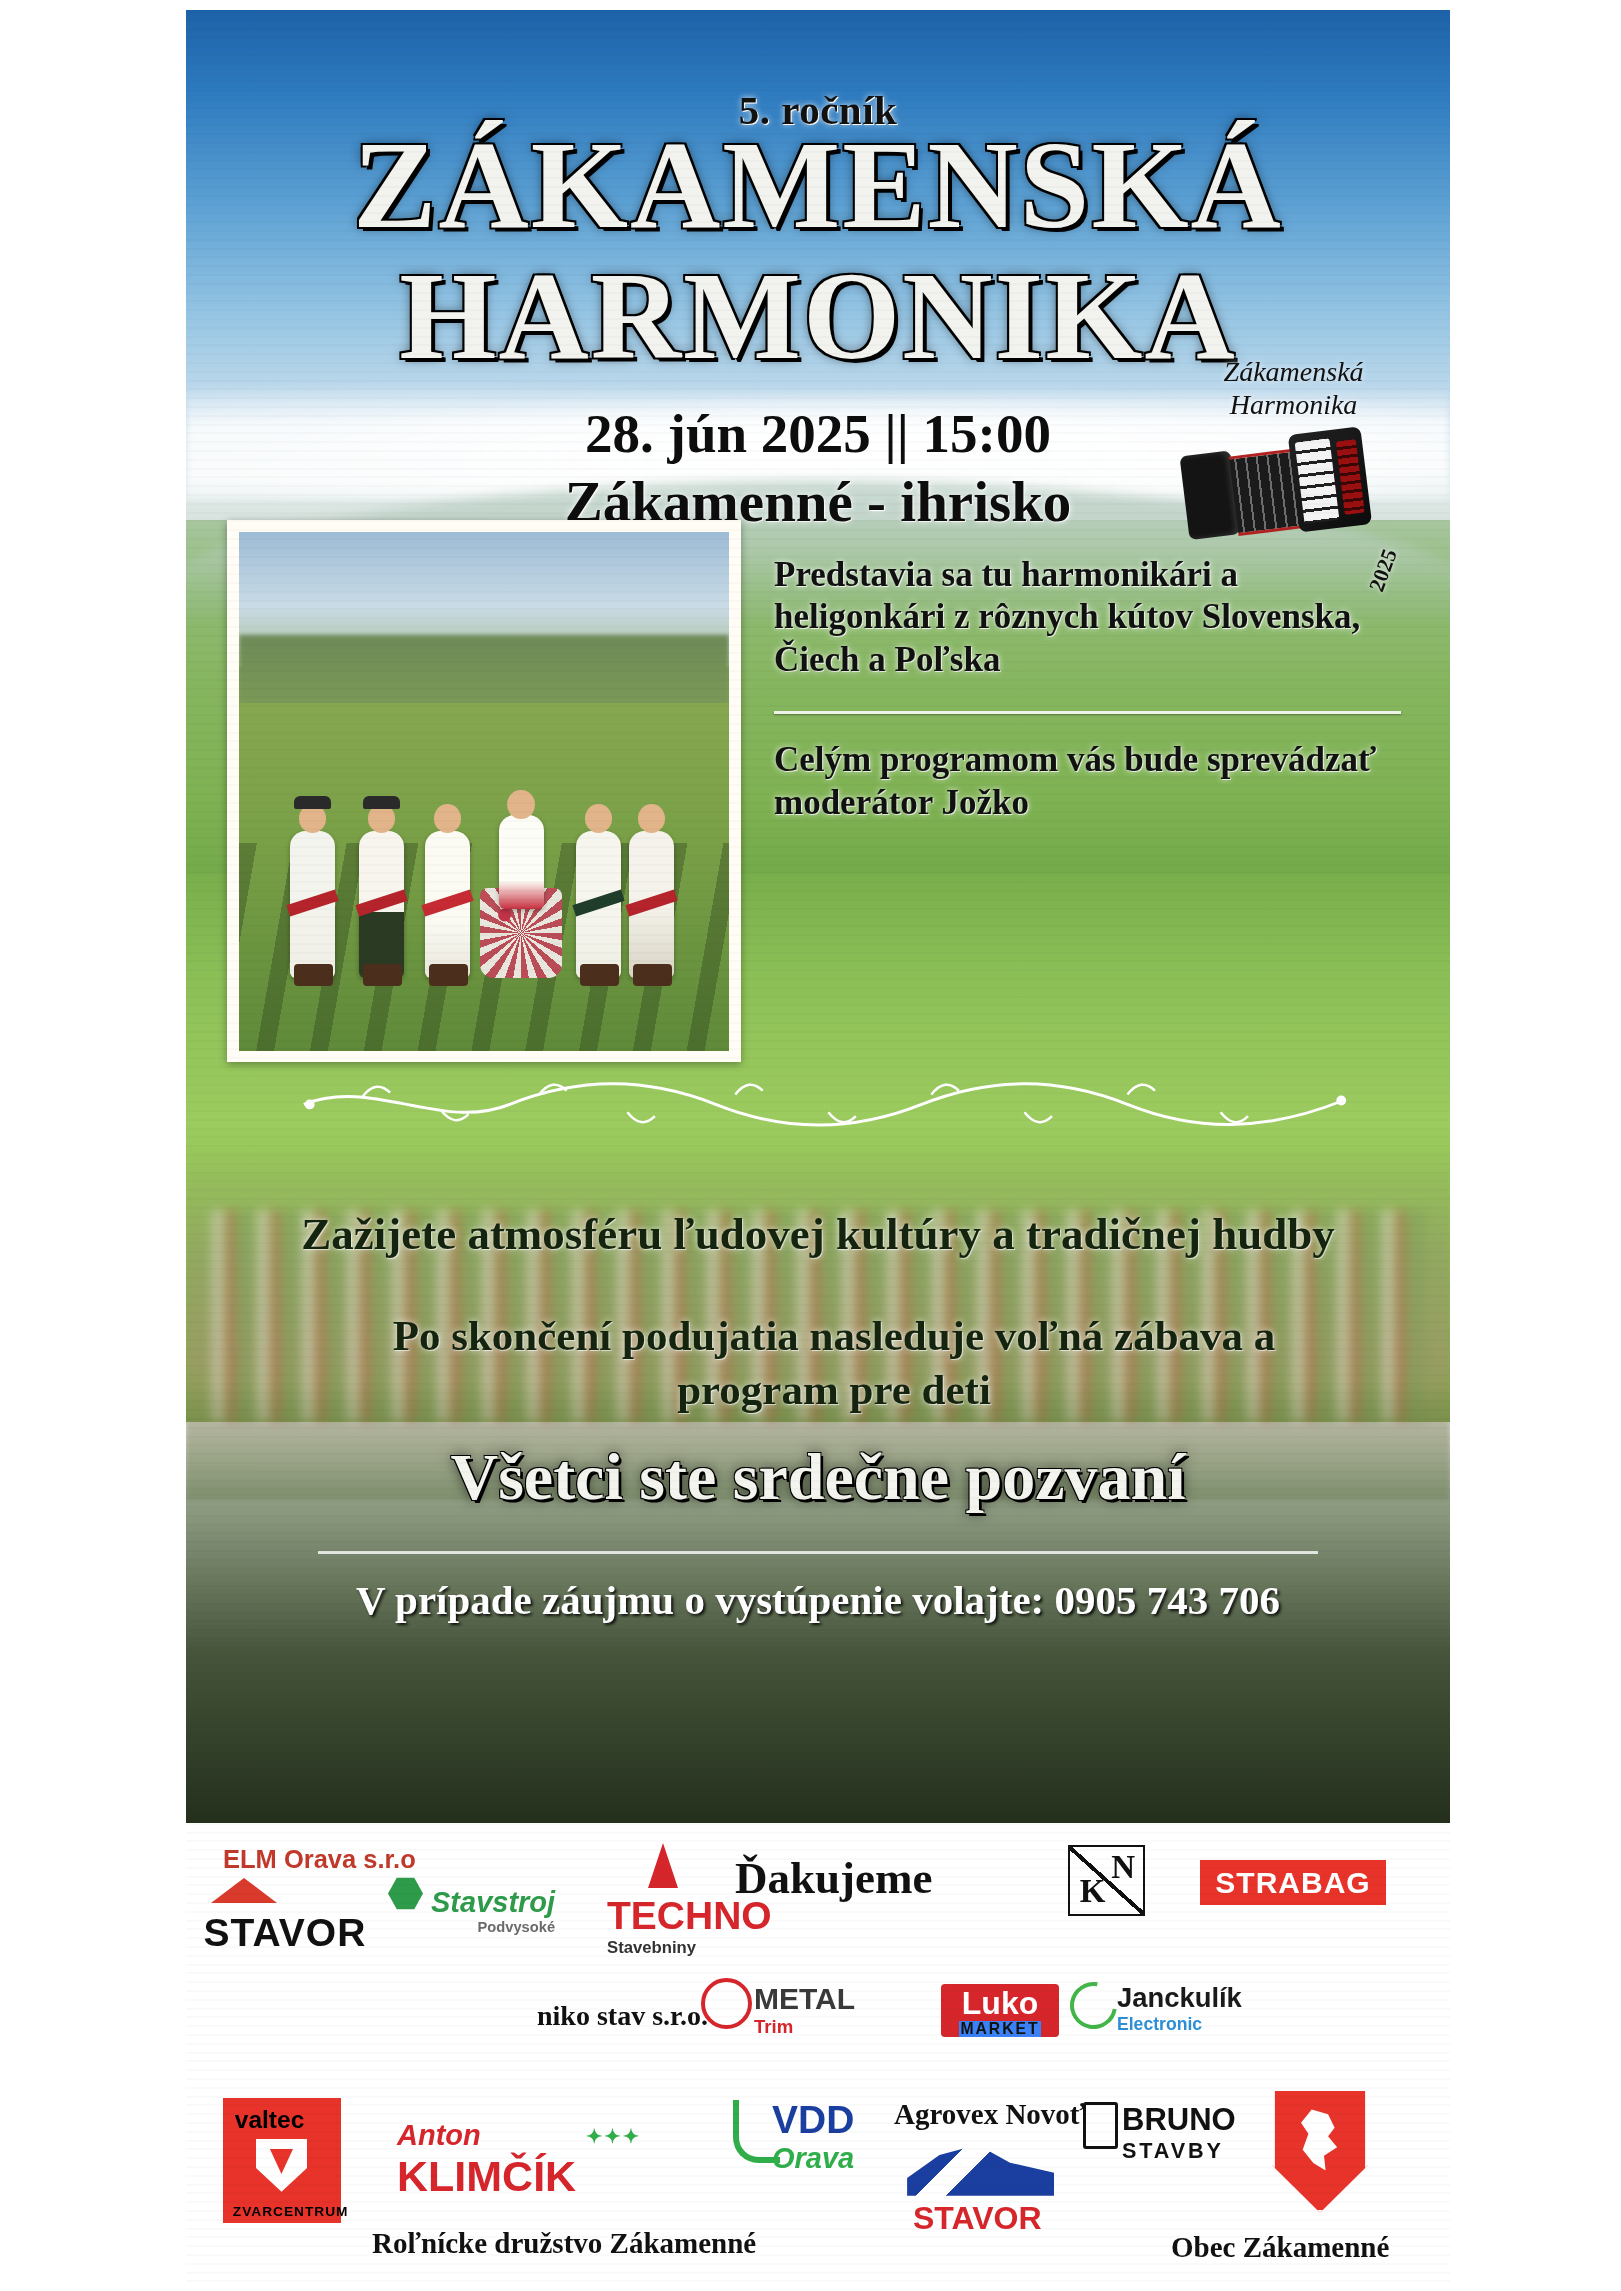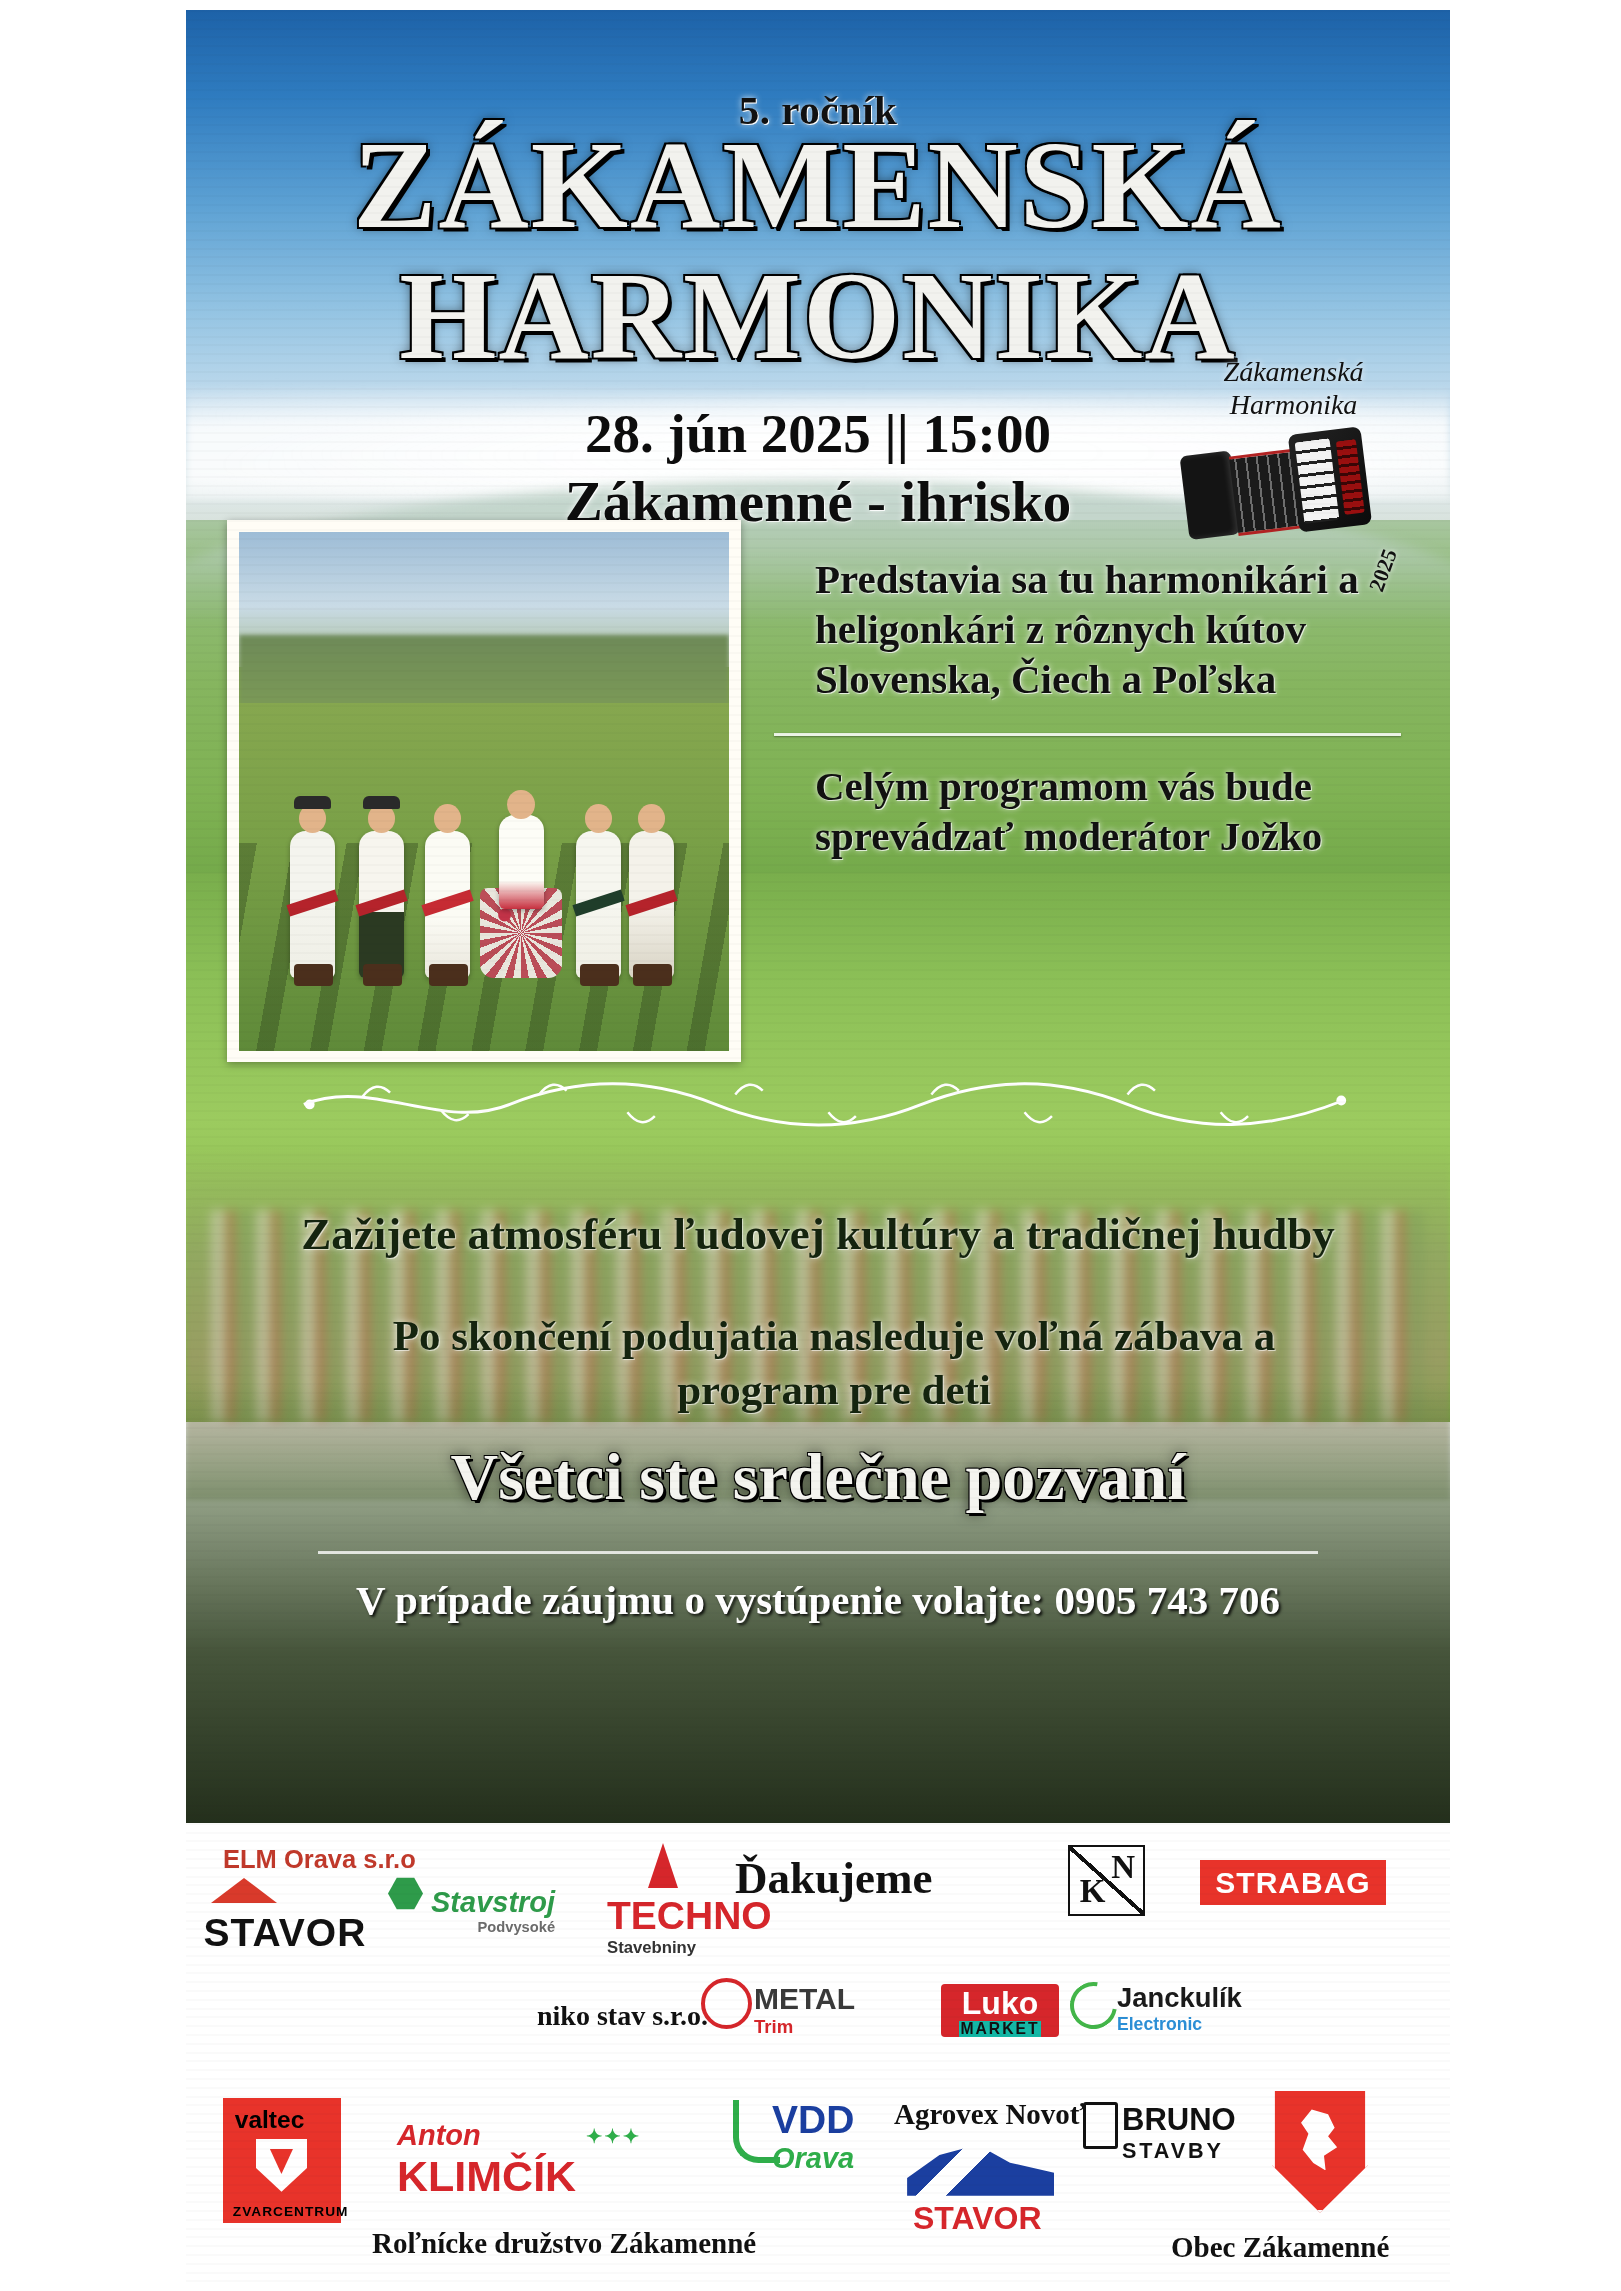--- a/index.html
+++ b/index.html
@@ -360,26 +360,25 @@
   }
 
   
   #right-col {
     position: absolute;
     left: 588px;
     top: 544px;
     width: 627px;
   }
   .rc-block {
-    font-size: 41px;
+    font-size: 35px;
     line-height: 1.22;
     font-weight: 600;
     color: #111;
     text-shadow: 0 0 6.9px rgba(255,255,255,.85), 1px 1px 0 rgba(255,255,255,.7);
-    margin-left: 41px;
   }
   .rc-divider {
     height: 2.9px;
     background: rgba(255,255,255,.85);
     margin: 29px 0 25.5px 0;
     box-shadow: 0 1px 2px rgba(0,0,0,.35);
   }
 
   
   #vine {
@@ -489,21 +488,21 @@
     position: absolute; left: -39px; top: 2px; width: 41px; height: 57px;
     border-left: 6.9px solid #2fae4a; border-bottom: 6.9px solid #2fae4a;
     border-radius: 0 0 0 25.5px;
   }
   #sp-luko {
     left: 755px; top: 149px; width: 118px; height: 53px;
     background: #d6262b; color: #fff; font-size: 32px;
     text-align: center; line-height: 39px; border-radius: 3.9px;
   }
   #sp-luko .sub {
-    display: block; background: #14b8a6; color: #111; font-size: 15.7px;
+    display: block; background: #3b82f6; color: #111; font-size: 15.7px;
     line-height: 15.7px; width: 82px; margin: -2px auto 0; letter-spacing: 2px;
   }
   #sp-agrovex { left: 708px; top: 263px; font-size: 29px; color: #111; font-family: "Liberation Serif", serif; }
   #sp-erigom { left: 727px; top: 365px; font-size: 32px; color: #d6262b; }
   #sp-erigom .machine {
     position: absolute; left: -5.9px; top: -55px; width: 147px; height: 51px;
     background: linear-gradient(135deg, #1b3fa0 30%, #ffffff 30% 45%, #1b3fa0 45%);
     clip-path: polygon(0 65%, 22% 20%, 48% 0, 70% 35%, 100% 55%, 100% 100%, 0 100%);
   }
   #sp-kn {

